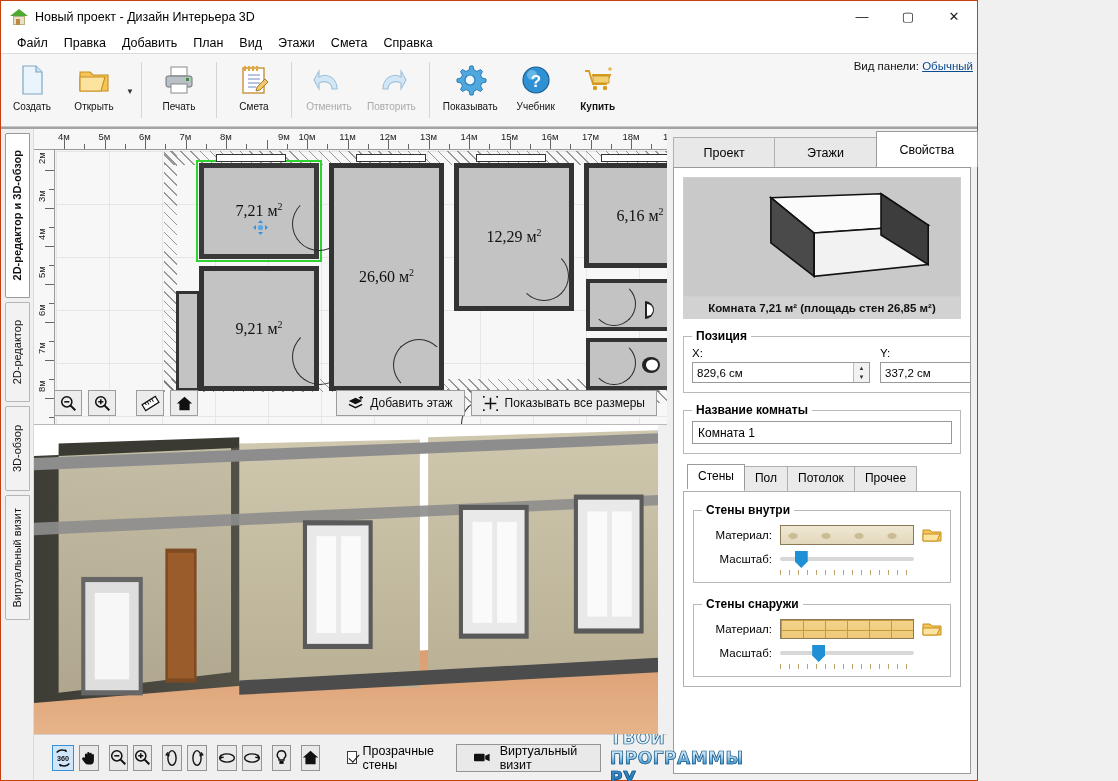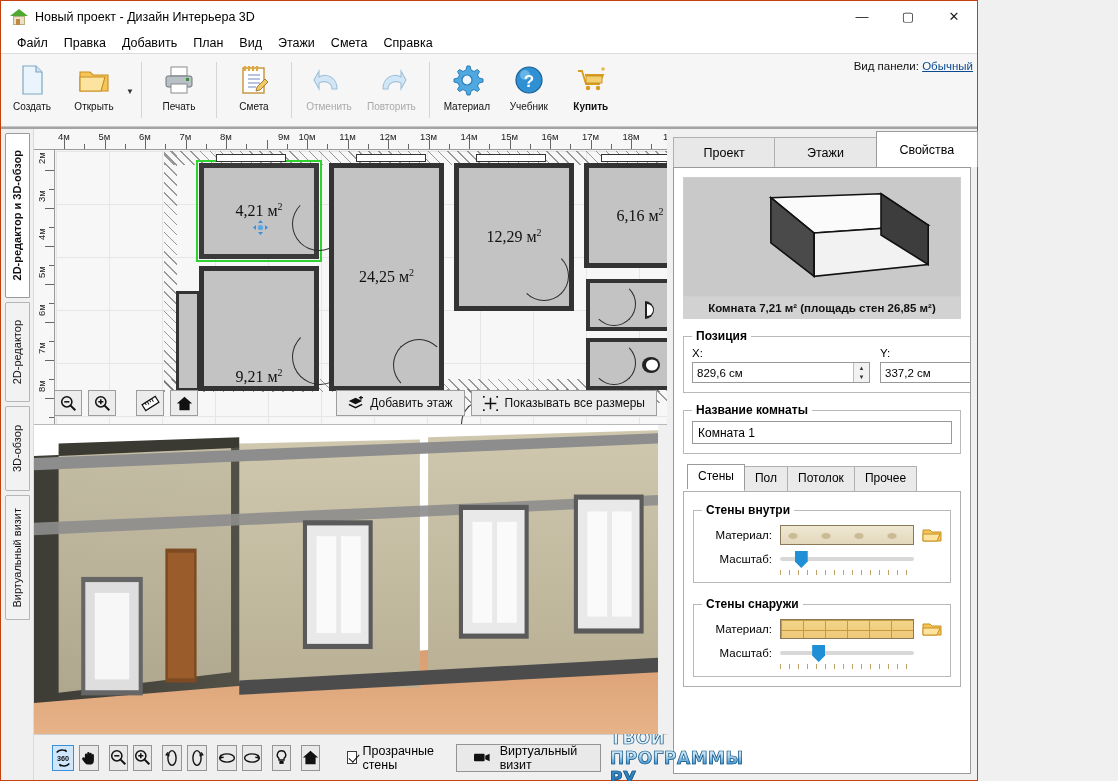--- a/index.html
+++ b/index.html
@@ -417,21 +417,21 @@
 
     <div class="tbtn">
       <div class="ticon">
         <svg viewBox="0 0 34 34" width="34" height="34">
           <g fill="#4fa8e0" stroke="#2b7cb5" stroke-width="1">
             <path d="M17 3 l3 0 1 4 3 1.5 3.5-2 2 2 -2 3.5 1.5 3 4 1 0 3 -4 1 -1.5 3 2 3.5 -2 2 -3.5-2 -3 1.5 -1 4 -3 0 -1-4 -3-1.5 -3.5 2 -2-2 2-3.5 -1.5-3 -4-1 0-3 4-1 1.5-3 -2-3.5 2-2 3.5 2 3-1.5 z"></path>
           </g>
           <circle cx="17" cy="17" r="5" fill="#eef7fd" stroke="#2b7cb5" stroke-width="1.2"></circle>
         </svg>
       </div>
-      <div class="lbl">Материал</div>
+      <div class="lbl">Показывать</div>
     </div>
 
     <div class="tbtn">
       <div class="ticon">
         <svg viewBox="0 0 34 34" width="34" height="34">
           <circle cx="17" cy="17" r="13" fill="#2f90d4" stroke="#1a5f93" stroke-width="1.2"></circle>
           <circle cx="13" cy="12" r="5" fill="#7ec4ec" opacity="0.7"></circle>
           <text x="17" y="24" font-size="17" font-weight="bold" fill="#fff" text-anchor="middle" font-family="Liberation Sans, sans-serif">?</text>
         </svg>
       </div>
@@ -561,37 +561,37 @@
           </div>
 
         <div class="canvas2d">
 
           <div class="hatch" style="left:108px;top:0px;width:600px;height:14px;"></div>
           <div class="hatch" style="left:108px;top:0px;width:13px;height:240px;"></div>
           <div class="hatch" style="left:695px;top:0px;width:13px;height:215px;"></div>
           <div class="hatch" style="left:108px;top:228px;width:600px;height:13px;"></div>
 
           <div class="room sel" style="left:143px;top:12px;width:120px;height:96px;">
-            <span class="area"><span>4,21</span> <span>м</span><sup>2</sup></span>
+            <span class="area"><span>7,21</span> <span>м</span><sup>2</sup></span>
           </div>
           <div class="arc" style="left:236px;top:46px;width:54px;height:54px;border-color:transparent;border-left-color:#2b2b2b;border-bottom-color:#2b2b2b;"></div>
           <div class="marker" style="left:197px;top:69px;">
             <svg viewBox="0 0 15 15" width="15" height="15">
               <path d="M7.5 0 l2.5 3 h-5 z M7.5 15 l-2.5-3 h5 z M0 7.5 l3-2.5 v5 z M15 7.5 l-3 2.5 v-5 z" fill="#3d90d8"></path>
               <circle cx="7.5" cy="7.5" r="2.6" fill="#5aa8e8"></circle>
             </svg>
           </div>
 
-          <div class="room" style="left:143px;top:115px;width:120px;height:125px;align-items:flex-end;">
+          <div class="room" style="left:143px;top:115px;width:120px;height:125px;">
             <span class="area"><span>9,21</span> <span>м</span><sup>2</sup></span>
           </div>
           <div class="arc" style="left:236px;top:178px;width:56px;height:56px;border-color:transparent;border-left-color:#2b2b2b;border-bottom-color:#2b2b2b;"></div>
 
           <div class="room" style="left:273px;top:12px;width:115px;height:228px;">
-            <span class="area"><span>24,25</span> <span>м</span><sup>2</sup></span>
+            <span class="area"><span>26,60</span> <span>м</span><sup>2</sup></span>
           </div>
           <div class="arc" style="left:337px;top:188px;width:52px;height:52px;border-color:transparent;border-left-color:#2b2b2b;border-top-color:#2b2b2b;"></div>
 
           <div class="room" style="left:398px;top:12px;width:120px;height:148px;">
             <span class="area"><span>12,29</span> <span>м</span><sup>2</sup></span>
           </div>
           <div class="arc" style="left:463px;top:100px;width:50px;height:50px;border-color:transparent;border-right-color:#2b2b2b;border-bottom-color:#2b2b2b;"></div>
 
           <div class="room" style="left:528px;top:12px;width:112px;height:105px;">
             <span class="area"><span>6,16</span> <span>м</span><sup>2</sup></span>

